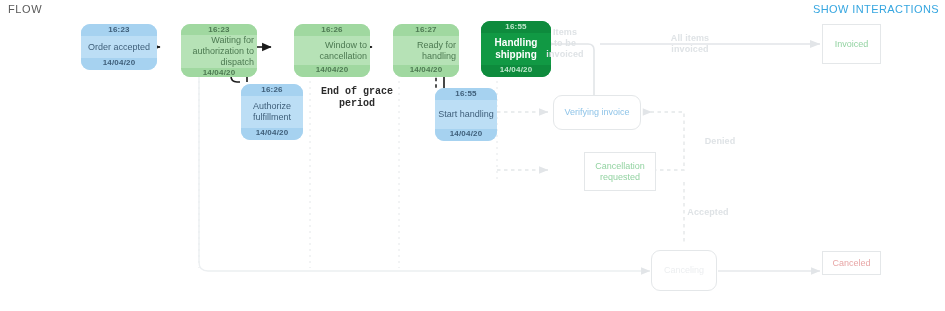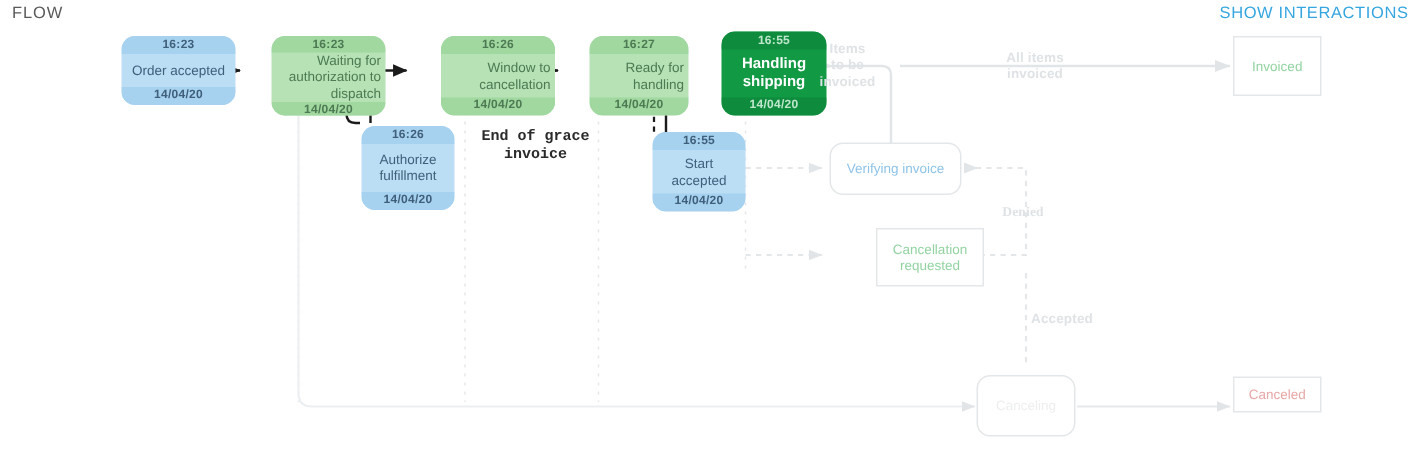--- a/index.html
+++ b/index.html
@@ -222,21 +222,21 @@
   </div>
 
   <div class="hnode green" style="left:373px; top:24px; width:66px; height:53px;">
     <div class="hstamp">16:27</div>
     <div class="hbody">Ready for handling</div>
     <div class="hdate">14/04/20</div>
   </div>
 
   <div class="hnode blue" style="left:415px; top:88px; width:62px; height:53px;">
     <div class="hstamp">16:55</div>
-    <div class="hbody">Start accepted</div>
+    <div class="hbody">Start handling</div>
     <div class="hdate">14/04/20</div>
   </div>
 
   <div class="hnode darkgreen" style="left:461px; top:21px; width:70px; height:56px;">
     <div class="hstamp">16:55</div>
     <div class="hbody">Handling shipping</div>
     <div class="hdate">14/04/20</div>
   </div>
 
   <div class="gnode rounded blue-txt" style="left:553px; top:95px; width:88px; height:35px;">
@@ -254,35 +254,35 @@
   <div class="gnode rounded gray-txt" style="left:651px; top:250px; width:66px; height:41px;">
     <span>Canceling</span>
   </div>
 
   <div class="gnode red-txt" style="left:822px; top:251px; width:59px; height:24px;">
     <span>Canceled</span>
   </div>
 
   <div class="elabel strong" style="left:318px; top:86px; width:78px;font-family:Liberation Mono, monospace;">
     <div>End of grace</div>
-    <div>invoice</div>
+    <div>period</div>
   </div>
 
   <div class="elabel" style="left:541px; top:27px; width:48px;">
     <div>Items</div>
     <div>to be</div>
     <div>invoiced</div>
   </div>
 
   <div class="elabel" style="left:659px; top:33px; width:62px;">
     <div>All items</div>
     <div>invoiced</div>
   </div>
 
-  <div class="elabel" style="left:654px; top:136px; width:56px;font-family:Liberation Serif, serif;">
+  <div class="elabel" style="left:692px; top:136px; width:56px;">
     <div>Denied</div>
   </div>
 
   <div class="elabel" style="left:636px; top:207px; width:56px;margin-left:44px;">
     <div>Accepted</div>
   </div>
 
 </div>
 
 </body></html>

